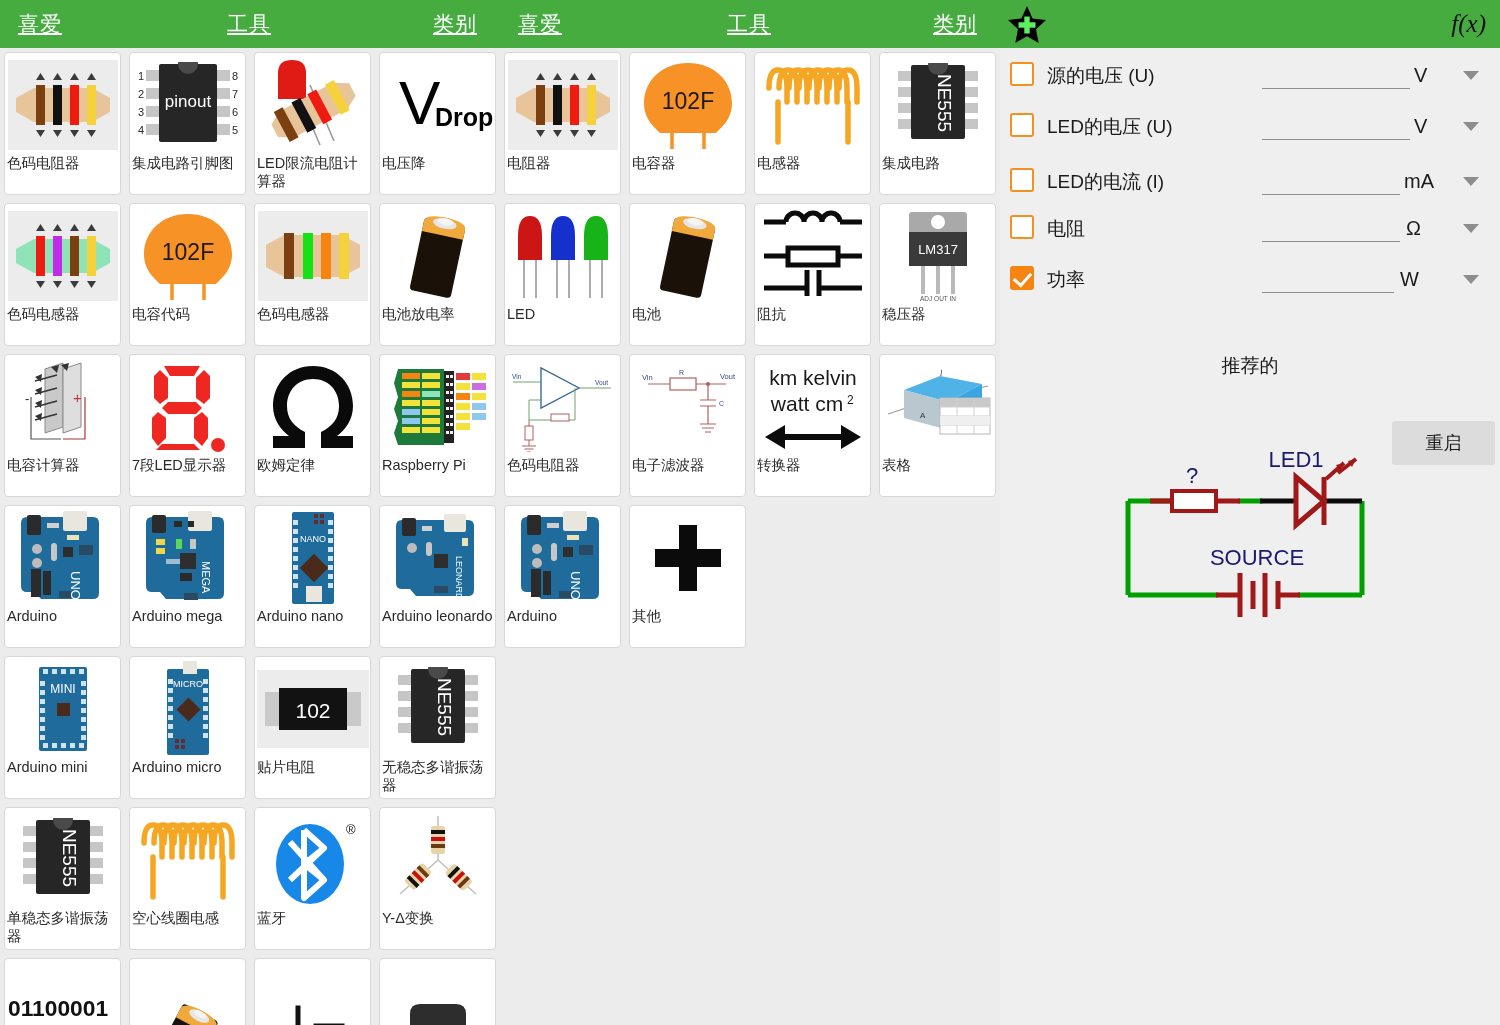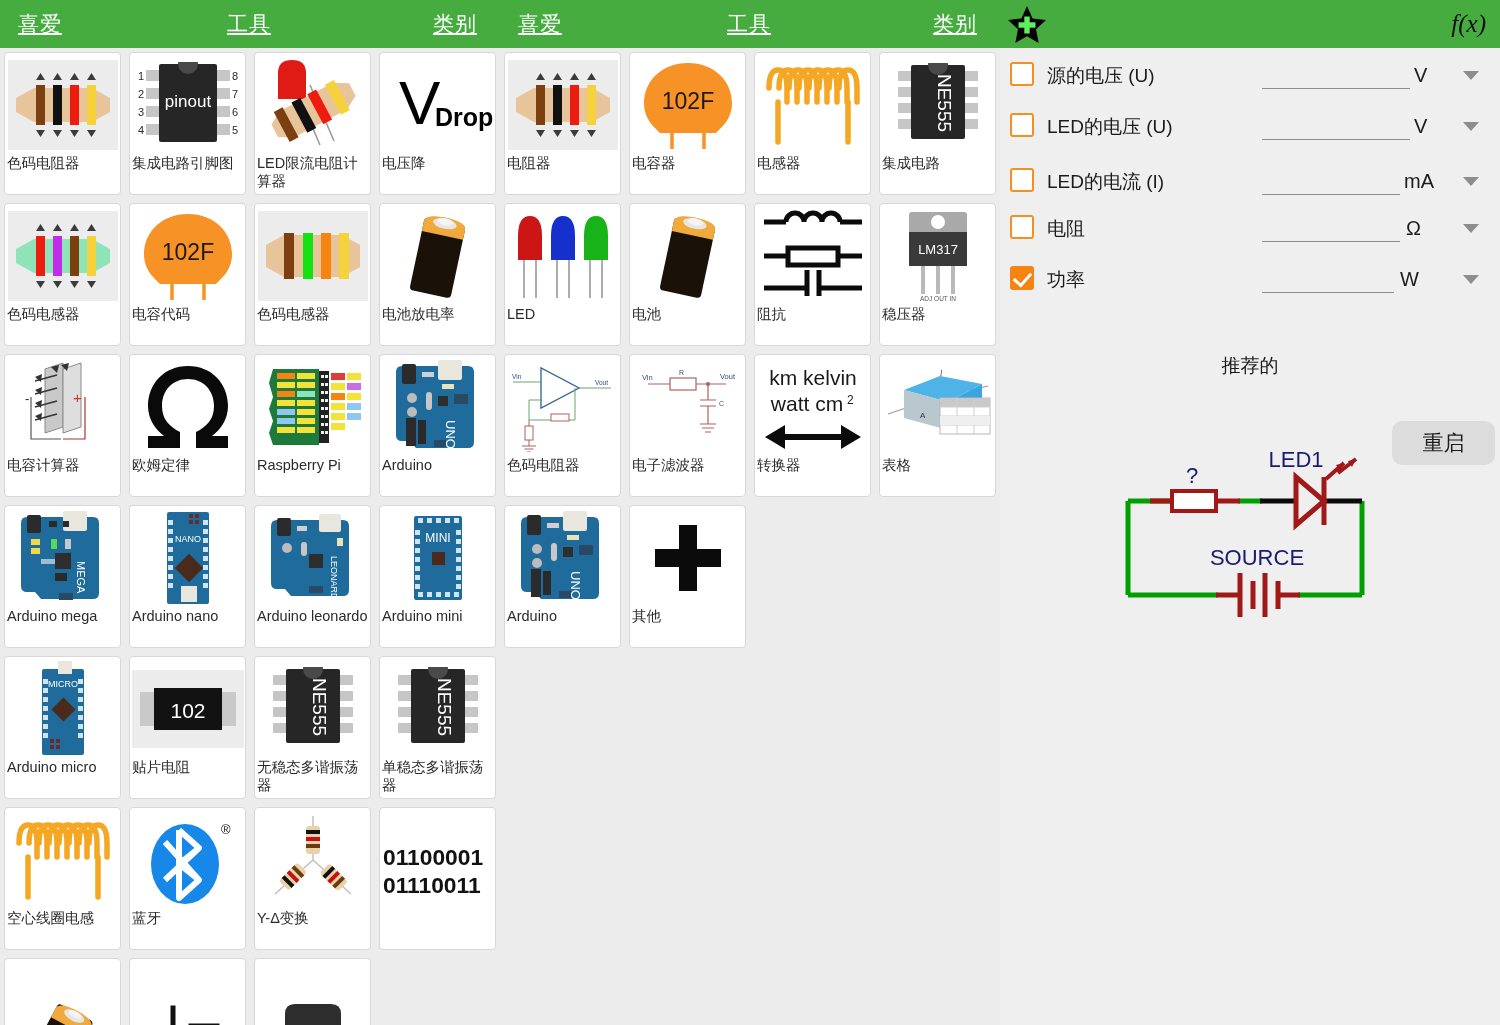--- a/index.html
+++ b/index.html
@@ -120,22 +120,22 @@
     border-left: 8px solid transparent; border-right: 8px solid transparent;
     border-top: 9px solid #8d8d8d;
   }
   .recommend {
     position: absolute; left: 0; width: 500px; top: 305px;
     text-align: center; font-size: 19px; color: #1b1b1b;
   }
   .restart-btn {
     position: absolute; left: 392px; top: 373px;
     width: 103px; height: 44px;
-    background: #dcdcdc; border: none; border-radius: 10px;
-    font-size: 21px; color: #1b1b1b; cursor: pointer;
+    background: #dcdcdc; border: none; border-radius: 3px;
+    font-size: 18px; color: #1b1b1b; cursor: pointer;
     font-family: "Liberation Sans", "DejaVu Sans", sans-serif;
   }
   .circuit { position: absolute; left: 110px; top: 395px; }
   .cap-only { justify-content: center; }
 </style>
 </head>
 <body>
 
 <div id="app">
 
@@ -343,20 +343,37 @@
             <g stroke="#a33" stroke-width="1.2" fill="none">
               <path d="M74 36 L74 78 L52 78"></path>
             </g>
             <text x="14" y="42" font-size="13" fill="#222" font-family="Liberation Sans, sans-serif">-</text>
             <text x="62" y="42" font-size="15" fill="#c33" font-family="Liberation Sans, sans-serif">+</text>
           </svg>
         </div>
         <div class="cap">电容计算器</div>
       </div>
 
+      <div class="card">
+        <div class="thumb">
+          <svg width="80" height="94" viewBox="0 0 80 94">
+            <g fill="#ef2722">
+              <polygon points="16,6 52,6 46,16 22,16"></polygon>
+              <polygon points="12,10 20,18 20,38 12,44 6,38 6,16"></polygon>
+              <polygon points="56,10 62,16 62,38 56,44 48,38 48,18"></polygon>
+              <polygon points="14,48 20,42 48,42 54,48 48,54 20,54"></polygon>
+              <polygon points="10,52 18,58 18,78 10,86 4,78 4,58"></polygon>
+              <polygon points="54,52 60,58 60,78 54,86 46,78 46,58"></polygon>
+              <polygon points="14,84 46,84 52,90 8,90"></polygon>
+              <circle cx="70" cy="85" r="7"></circle>
+            </g>
+          </svg>
+        </div>
+        <div class="cap">7段LED显示器</div>
+      </div>
 
       <div class="card">
         <div class="thumb">
           <svg width="100" height="90" viewBox="0 0 100 90">
             <path d="M50 4 C74 4 90 22 90 44 C90 58 82 68 74 74 L90 74 L90 86 L58 86 L58 70
                      C70 64 76 56 76 44 C76 28 65 17 50 17 C35 17 24 28 24 44
                      C24 56 30 64 42 70 L42 86 L10 86 L10 74 L26 74 C18 68 10 58 10 44
                      C10 22 26 4 50 4 Z" fill="#0a0a0a"></path>
           </svg>
         </div>

